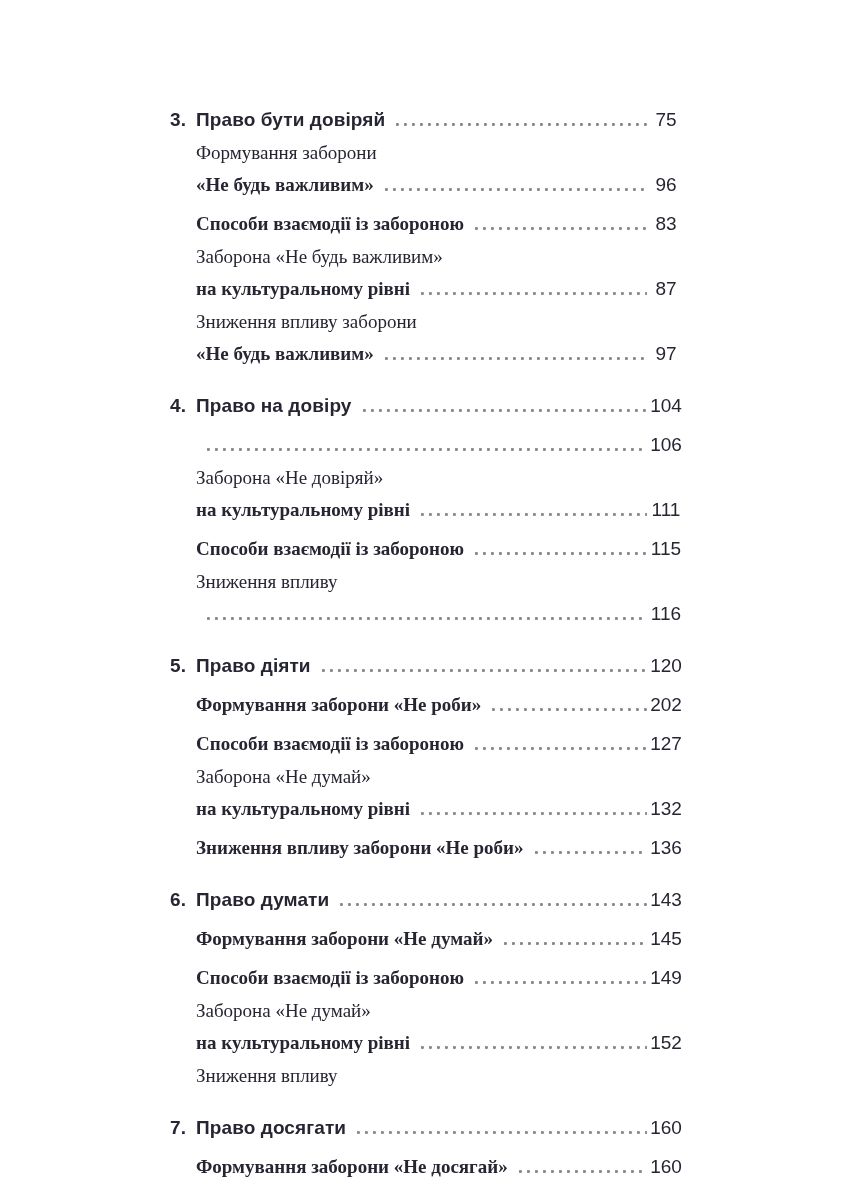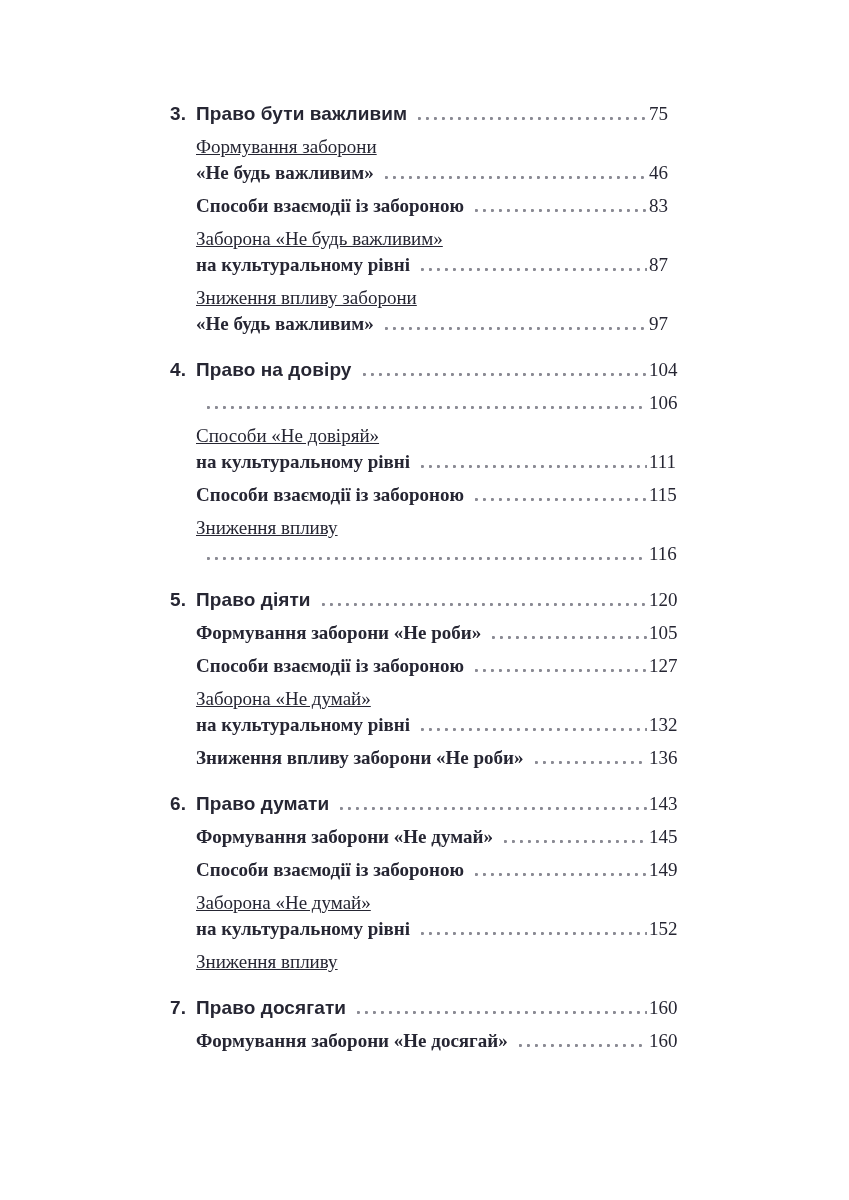--- a/index.html
+++ b/index.html
@@ -43,48 +43,49 @@
     align-self:flex-end;
     height:3px;
     margin:0 2px 7px 11px;
     background-image:radial-gradient(circle at 1.4px 1.5px, var(--dot) 1.25px, transparent 1.9px);
     background-size:8px 3px;
     background-repeat:repeat-x;
   }
   .pagenum{
     flex:0 0 auto;
     min-width:34px;
-    text-align:left;
-    font-family:Liberation Serif, serif;
+    text-align:center;
+    font-family:Liberation Sans, sans-serif;
     font-weight:400;
+    margin-top:6px;
   }
   .entry{
     margin-top:7px;
     margin-left:26px;
   }
-  .line{ white-space:nowrap;text-decoration:underline; }
+  .line{ white-space:nowrap; }
 </style>
 </head>
 <body>
 
 <main class="page">
   <div class="toc" id="toc">
       <section class="toc-section">
         <div class="row title-row">
           <span class="num">3.</span>
-          <span class="text">Право бути важливим</span>
+          <span class="text">Право бути довіряй</span>
           <div class="leader"></div>
           <span class="pagenum">75</span>
         </div>
         <div class="entry">
           <div class="line">Формування заборони</div>
           <div class="row">
             <span class="text">«Не будь важливим»</span>
             <div class="leader"></div>
-            <span class="pagenum">46</span>
+            <span class="pagenum">96</span>
           </div>
         </div>
         <div class="entry">
           <div class="row">
             <span class="text">Способи взаємодії із забороною</span>
             <div class="leader"></div>
             <span class="pagenum">83</span>
           </div>
         </div>
         <div class="entry">
@@ -111,21 +112,21 @@
           <div class="leader"></div>
           <span class="pagenum">104</span>
         </div>
         <div class="entry">
           <div class="row">
             <div class="leader"></div>
             <span class="pagenum">106</span>
           </div>
         </div>
         <div class="entry">
-          <div class="line">Способи «Не довіряй»</div>
+          <div class="line">Заборона «Не довіряй»</div>
           <div class="row">
             <span class="text">на культуральному рівні</span>
             <div class="leader"></div>
             <span class="pagenum">111</span>
           </div>
         </div>
         <div class="entry">
           <div class="row">
             <span class="text">Способи взаємодії із забороною</span>
             <div class="leader"></div>
@@ -144,21 +145,21 @@
         <div class="row title-row">
           <span class="num">5.</span>
           <span class="text">Право діяти</span>
           <div class="leader"></div>
           <span class="pagenum">120</span>
         </div>
         <div class="entry">
           <div class="row">
             <span class="text">Формування заборони «Не роби»</span>
             <div class="leader"></div>
-            <span class="pagenum">105</span>
+            <span class="pagenum">202</span>
           </div>
         </div>
         <div class="entry">
           <div class="row">
             <span class="text">Способи взаємодії із забороною</span>
             <div class="leader"></div>
             <span class="pagenum">127</span>
           </div>
         </div>
         <div class="entry">

